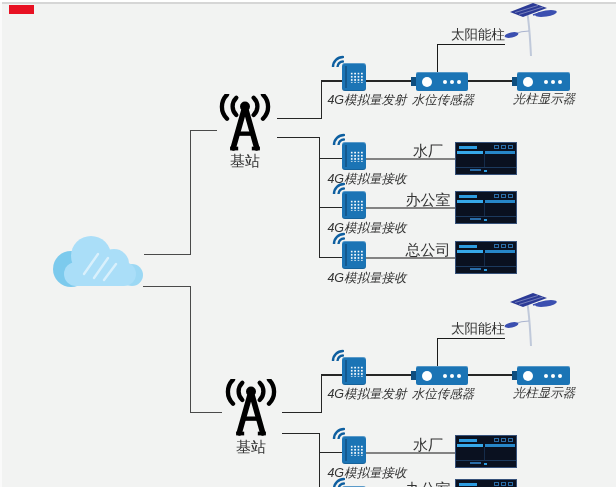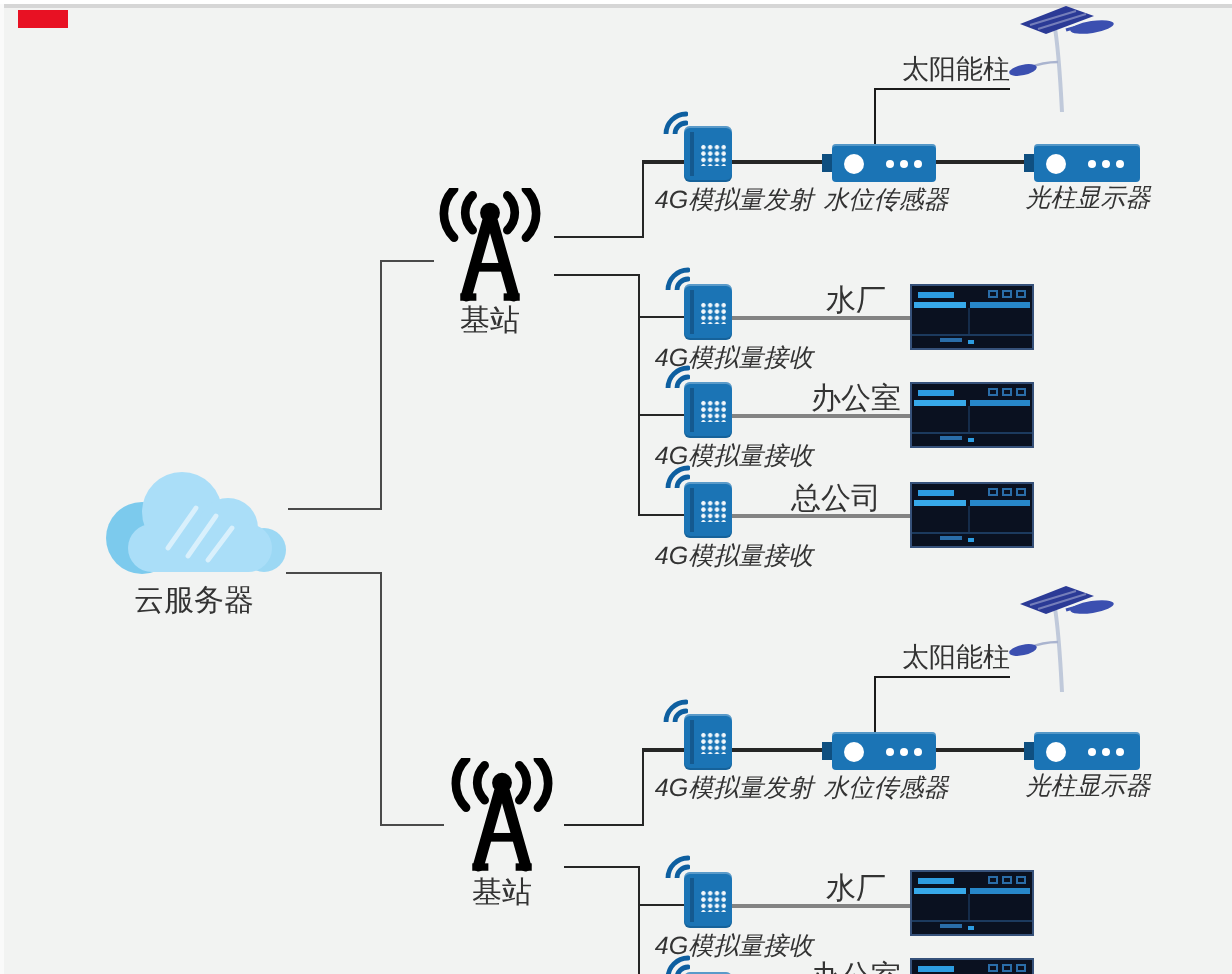--- a/index.html
+++ b/index.html
@@ -94,21 +94,20 @@
 </svg>
 
 <div class="stage">
   <div class="topline"></div>
   <div class="leftedge"></div>
   <div class="marker" style="background: rgb(232, 17, 35);"></div>
 
   <svg class="abs" style="left:48px;top:230px" width="98" height="60">
       <use href="#sym-cloud"></use>
     </svg>
-  <div class="lbl" style="left:48px;top:291px;width:98px">云服务器</div>
 
   <div class="ln h c" style="left:144px;top:251.5px;width:46px"></div>
   <div class="ln v c" style="left:189.5px;top:128px;height:125px"></div>
   <div class="ln h c" style="left:190px;top:127.5px;width:27px"></div>
   <div class="ln h c" style="left:143px;top:283.5px;width:47px"></div>
   <div class="ln v c" style="left:189.5px;top:284px;height:127px"></div>
   <div class="ln h c" style="left:190px;top:409.5px;width:32px"></div>
 
   <svg class="abs" style="left:214px;top:92px" width="62" height="57">
       <use href="#sym-base"></use>
@@ -187,21 +186,21 @@
       <div class="m-body"></div>
       <div class="m-foot"></div>
   </div>
 
   <svg class="abs" style="left:331px;top:228px" width="14" height="14">
       <use href="#sym-wifi"></use>
     </svg>
   <div class="device" style="left:342px;top:239px"></div>
   <div class="lbl sm" style="left:322px;top:270px;width:90px">4G模拟量接收</div>
   <div class="gl" style="left:366px;top:254.5px;width:89px"></div>
-  <div class="lbl" style="left:387px;top:240px;width:62px">总公司</div>
+  <div class="lbl" style="left:397px;top:240px;width:62px">总公司</div>
   <div class="monitor" style="left:455px;top:239px">
     <div class="m-top">
         <div class="m-title"></div>
         <div class="m-sp"></div>
         <div class="m-chip"></div>
         <div class="m-chip"></div>
         <div class="m-chip"></div>
       </div>
     <div class="m-bar"></div>
       <div class="m-body"></div>

